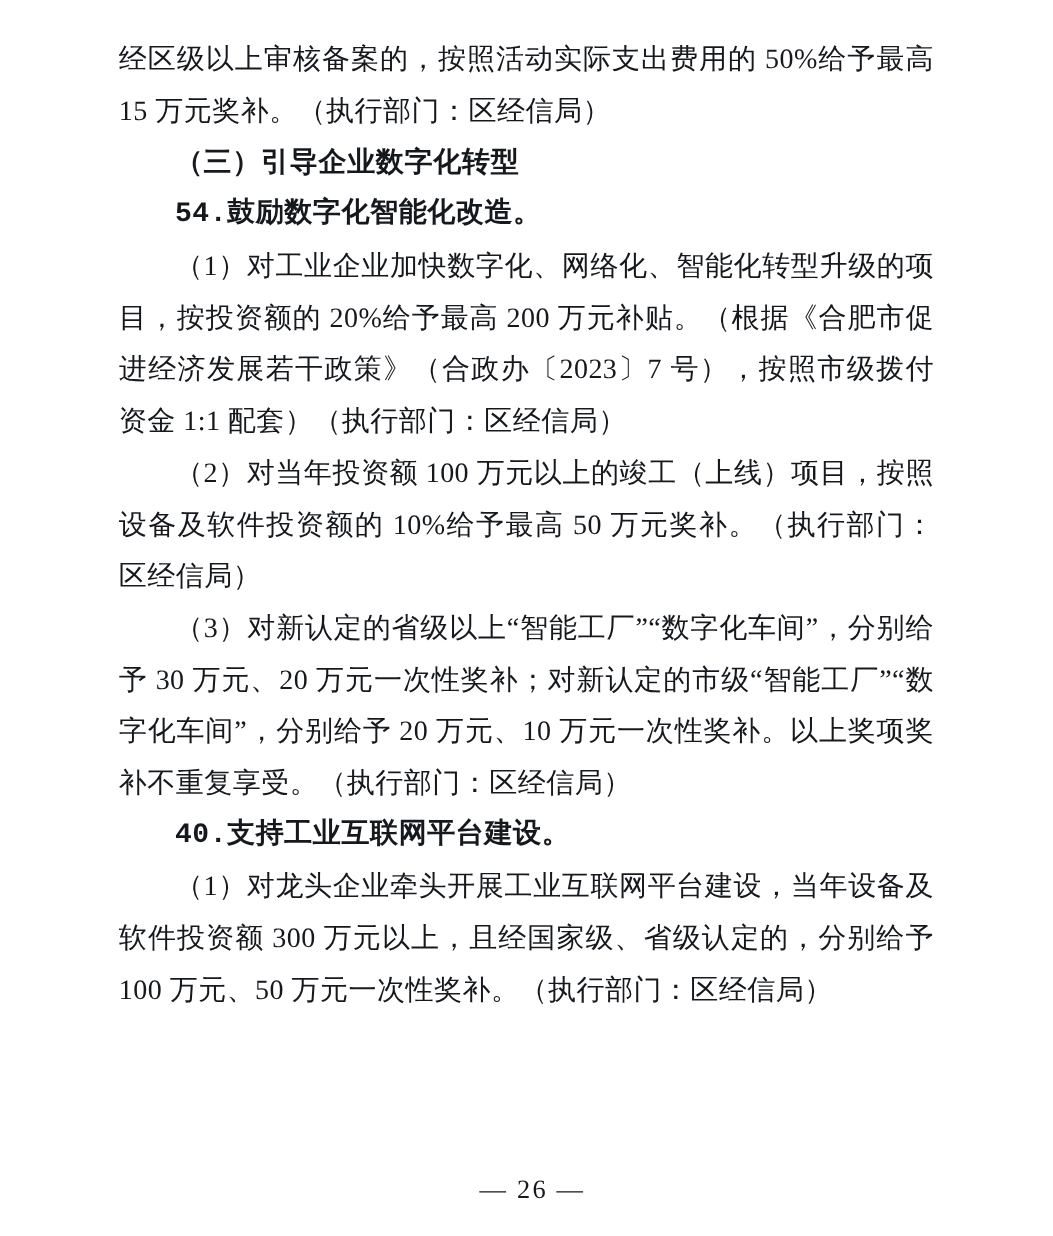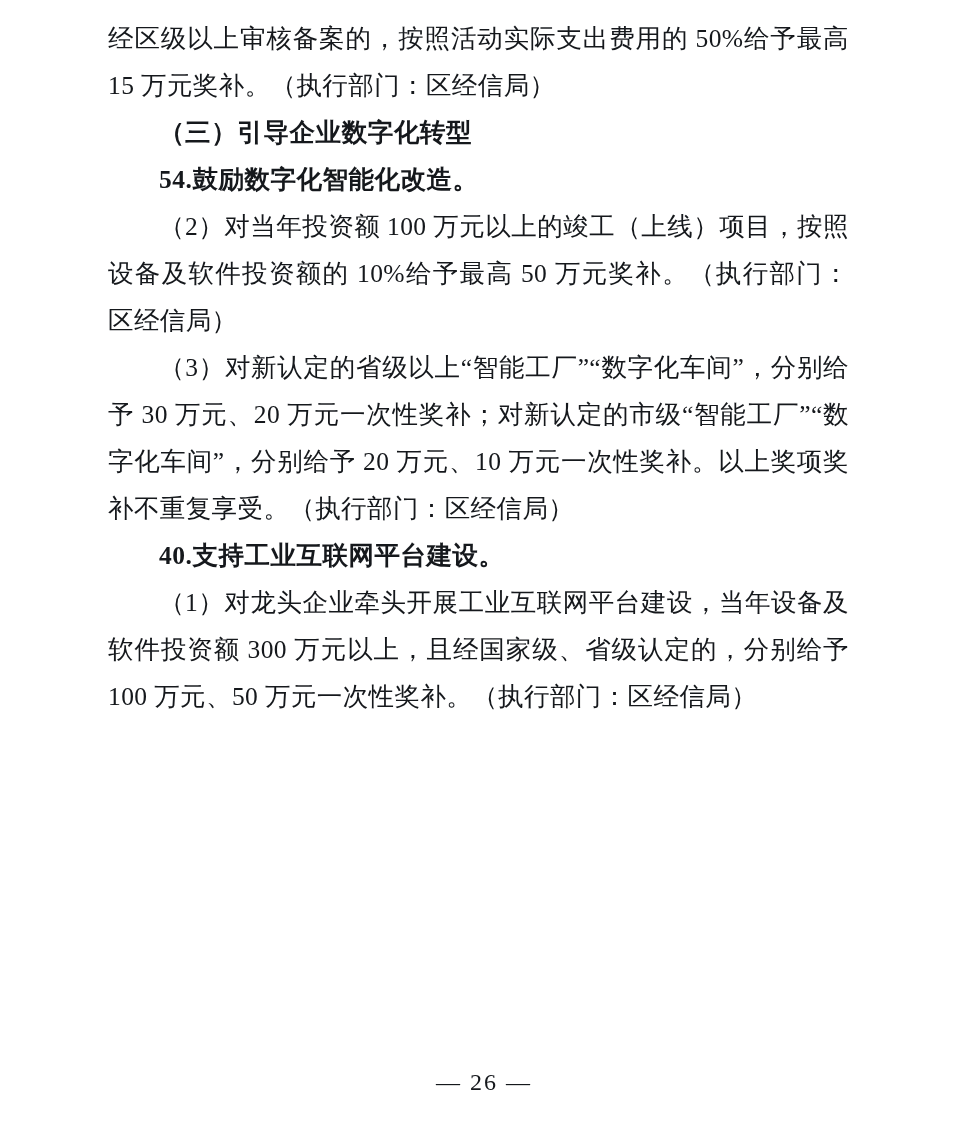--- a/index.html
+++ b/index.html
@@ -12,21 +12,21 @@
     height: 1124px;
     font-family: "Liberation Serif", "DejaVu Serif", serif;
     color: #1a1a1a;
     overflow: hidden;
   }
   .page {
     position: relative;
     width: 957px;
     height: 1124px;
     box-sizing: border-box;
-    padding: 15px 108px 0 108px;
+    padding: 30px 108px 0 108px;
   }
   .doc-body {
     font-size: 25.5px;
     line-height: 47px;
     text-align: justify;
     text-justify: inter-ideograph;
     letter-spacing: 0.4px;
     color: #15181c;
   }
   .para {
@@ -43,20 +43,21 @@
     text-indent: 2em;
     font-weight: bold;
     font-family: Liberation Sans, sans-serif;
     letter-spacing: 0.6px;
   }
   .heading-num {
     margin: 0;
     text-indent: 2em;
     font-weight: bold;
     letter-spacing: 0.5px;
+    font-family: Liberation Mono, monospace;
   }
   .footer {
     position: absolute;
     left: 11px;
     right: 0;
     bottom: 28px;
     text-align: center;
     font-size: 24px;
     letter-spacing: 2px;
     color: #15181c;
@@ -68,20 +69,21 @@
 
 <div class="page">
   <div class="doc-body">
 
     <p class="para noindent">经区级以上审核备案的，按照活动实际支出费用的 50%给予最高 15 万元奖补。（执行部门：区经信局）</p>
 
     <p class="heading-sub">（三）引导企业数字化转型</p>
 
     <p class="heading-num">54.鼓励数字化智能化改造。</p>
 
+    <p class="para">（1）对工业企业加快数字化、网络化、智能化转型升级的项目，按投资额的 20%给予最高 200 万元补贴。（根据《合肥市促进经济发展若干政策》（合政办〔2023〕7 号），按照市级拨付资金 1:1 配套）（执行部门：区经信局）</p>
 
     <p class="para">（2）对当年投资额 100 万元以上的竣工（上线）项目，按照设备及软件投资额的 10%给予最高 50 万元奖补。（执行部门：区经信局）</p>
 
     <p class="para">（3）对新认定的省级以上“智能工厂”“数字化车间”，分别给予 30 万元、20 万元一次性奖补；对新认定的市级“智能工厂”“数字化车间”，分别给予 20 万元、10 万元一次性奖补。以上奖项奖补不重复享受。（执行部门：区经信局）</p>
 
     <p class="heading-num">40.支持工业互联网平台建设。</p>
 
     <p class="para">（1）对龙头企业牵头开展工业互联网平台建设，当年设备及软件投资额 300 万元以上，且经国家级、省级认定的，分别给予 100 万元、50 万元一次性奖补。（执行部门：区经信局）</p>
 
 

